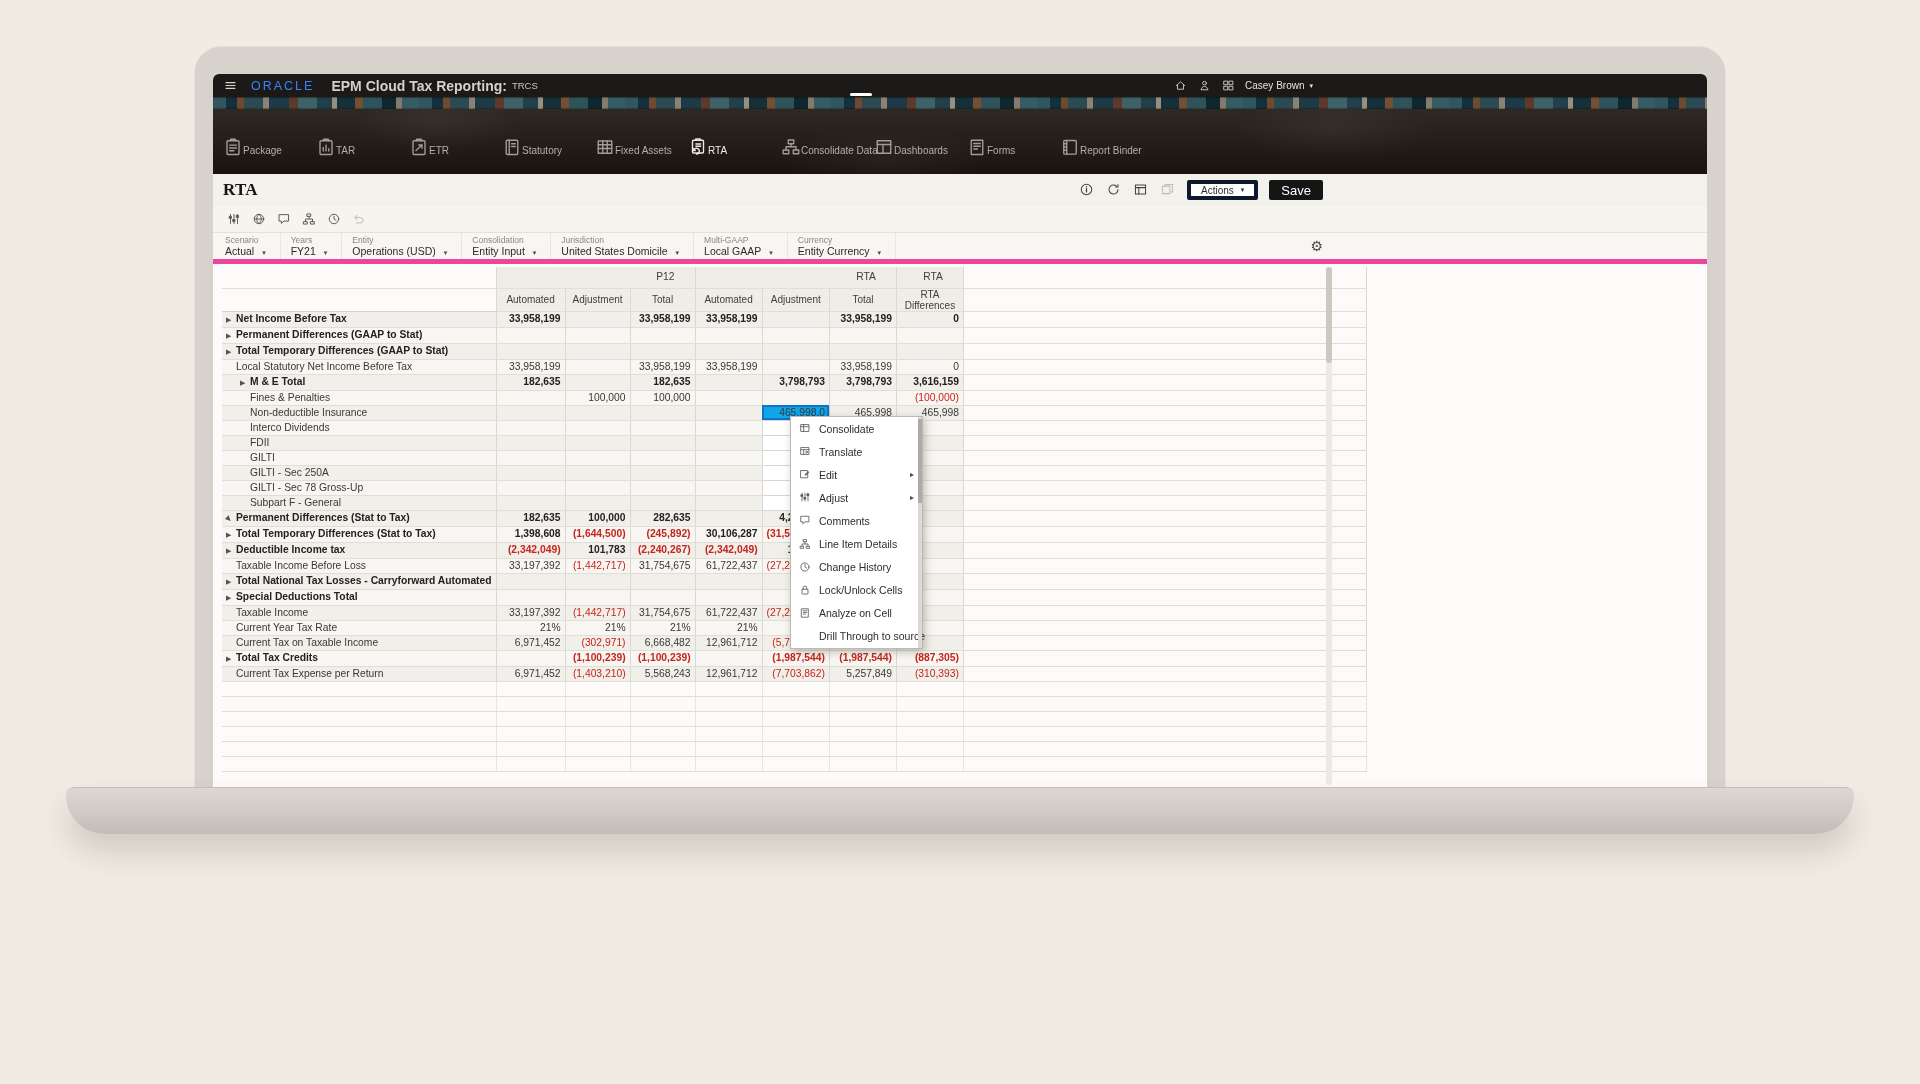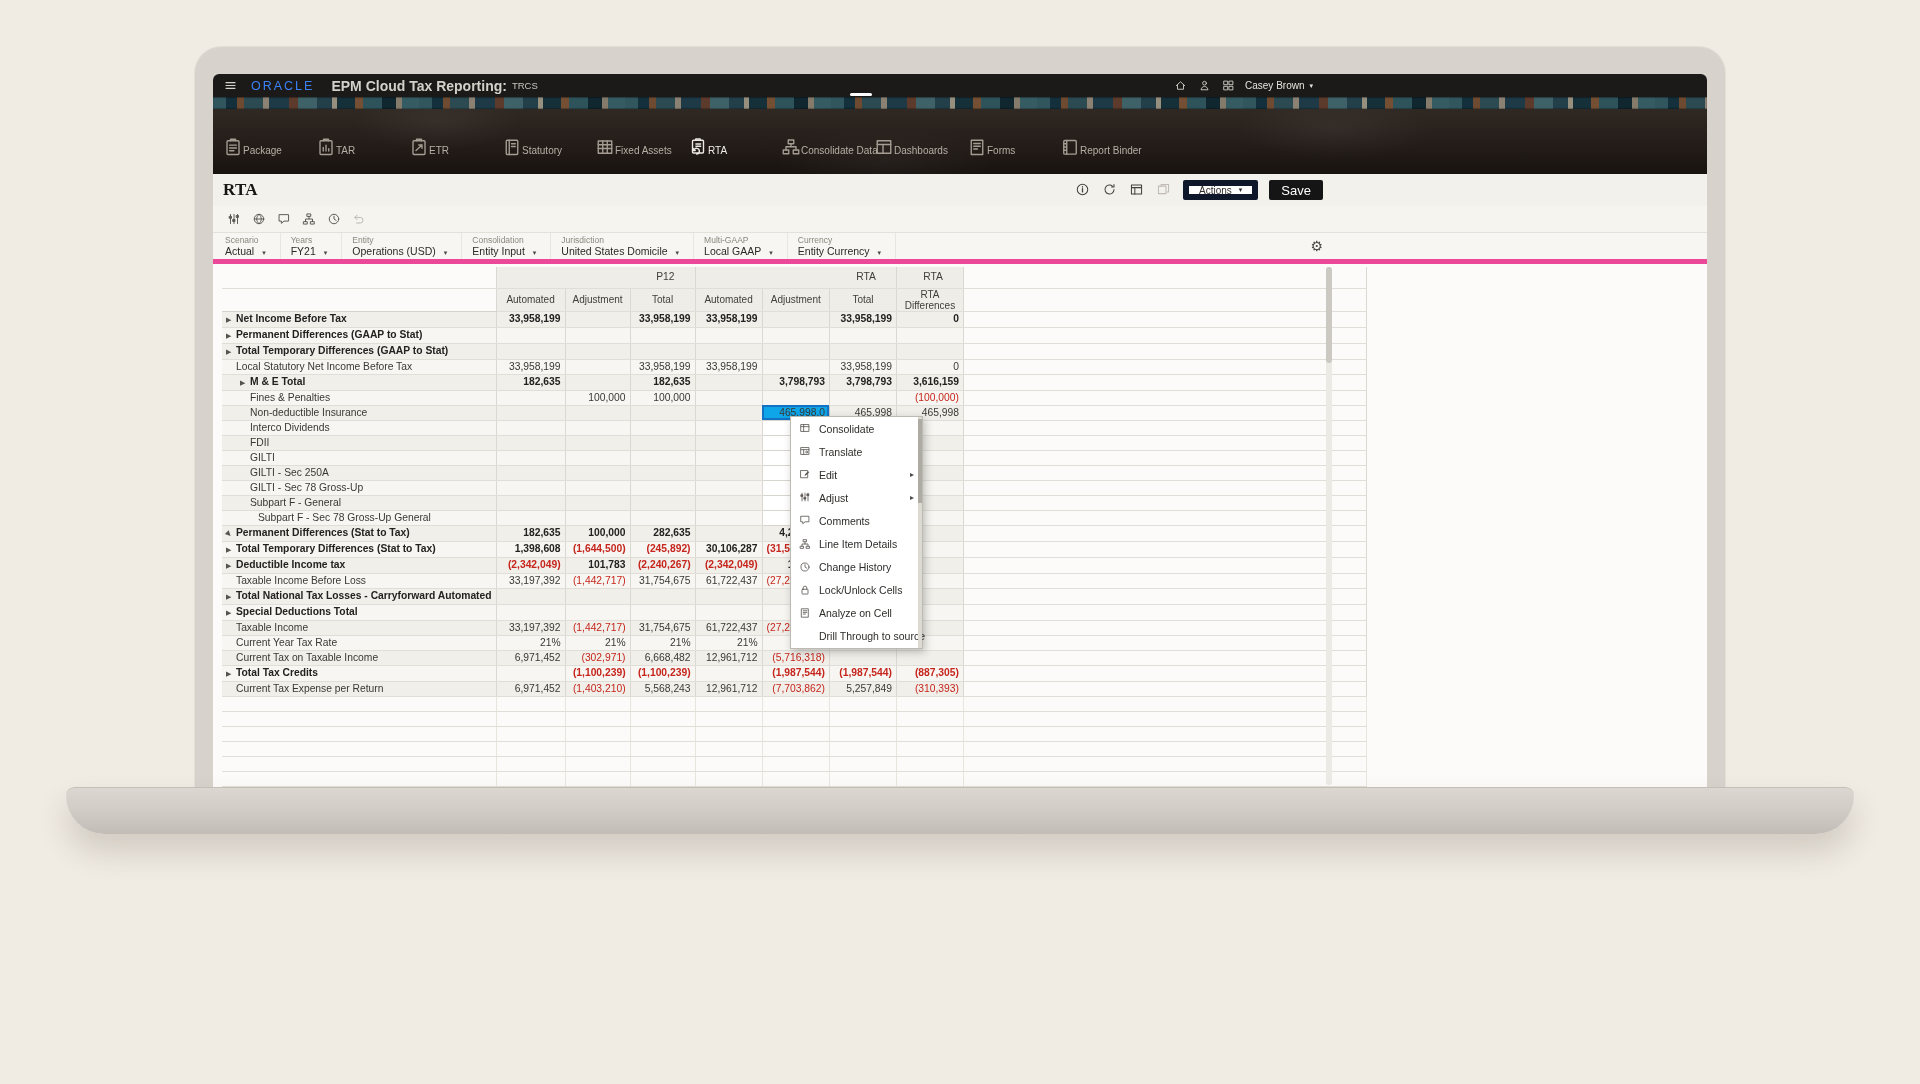--- a/index.html
+++ b/index.html
@@ -55,21 +55,21 @@
 
   
   .titleband{height:32px;background:#f3f1ec;display:flex;align-items:center;}
   .titleband h1{margin-left:10px;font-family:"Liberation Serif","DejaVu Serif",serif;
     font-size:17px;font-weight:600;color:#171614;letter-spacing:.2px;}
   .title-actions{margin-left:auto;margin-right:384px;display:flex;align-items:center;gap:11px;}
   .t-ic{width:16px;height:16px;color:#45423d;display:inline-flex;}
   .t-ic svg{width:15px;height:15px;}
   .t-ic.disabled{color:#c0bcb5;}
   .btn-actions{display:flex;align-items:center;gap:7px;height:20px;padding:0 10px;background:#fff;
-    border:6px solid #0f172a;border-radius:2px;font-size:10px;color:#2e2d2a;font-family:inherit;}
+    border:4px solid #0f172a;border-radius:2px;font-size:10px;color:#2e2d2a;font-family:inherit;}
   .btn-save{height:20px;padding:0 12px;background:var(--savebg,#151515);color:#fff;border:none;
     border-radius:2px;font-size:13px;font-family:inherit;}
 
   
   .toolband{height:26px;background:#f6f4ef;display:flex;align-items:center;gap:10px;padding-left:14px;}
   .tool-ic{width:15px;height:15px;color:#5b5852;display:inline-flex;}
   .tool-ic svg{width:14px;height:14px;}
   .tool-ic.disabled{color:#bcb8b1;}
 
   
@@ -538,31 +538,20 @@
                   <td class="lbl ind1"><span class="tri none"></span>Subpart F - General</td>
                   <td class="cell"></td>
                   <td class="cell"></td>
                   <td class="cell"></td>
                   <td class="cell"></td>
                   <td class="cell range"></td>
                   <td class="cell"></td>
                   <td class="cell"></td>
                   <td class="filler"></td>
                 </tr>
-                <tr class="odd">
-                  <td class="lbl ind2"><span class="tri none"></span>Subpart F - Sec 78 Gross-Up General</td>
-                  <td class="cell"></td>
-                  <td class="cell"></td>
-                  <td class="cell"></td>
-                  <td class="cell"></td>
-                  <td class="cell range"></td>
-                  <td class="cell"></td>
-                  <td class="cell"></td>
-                  <td class="filler"></td>
-                </tr>
                 <tr class="even boldrow">
                   <td class="lbl ind0"><span class="tri expanded"></span>Permanent Differences (Stat to Tax)</td>
                   <td class="cell">182,635</td>
                   <td class="cell">100,000</td>
                   <td class="cell">282,635</td>
                   <td class="cell"></td>
                   <td class="cell">4,264,791</td>
                   <td class="cell"></td>
                   <td class="cell"></td>
                   <td class="filler"></td>

